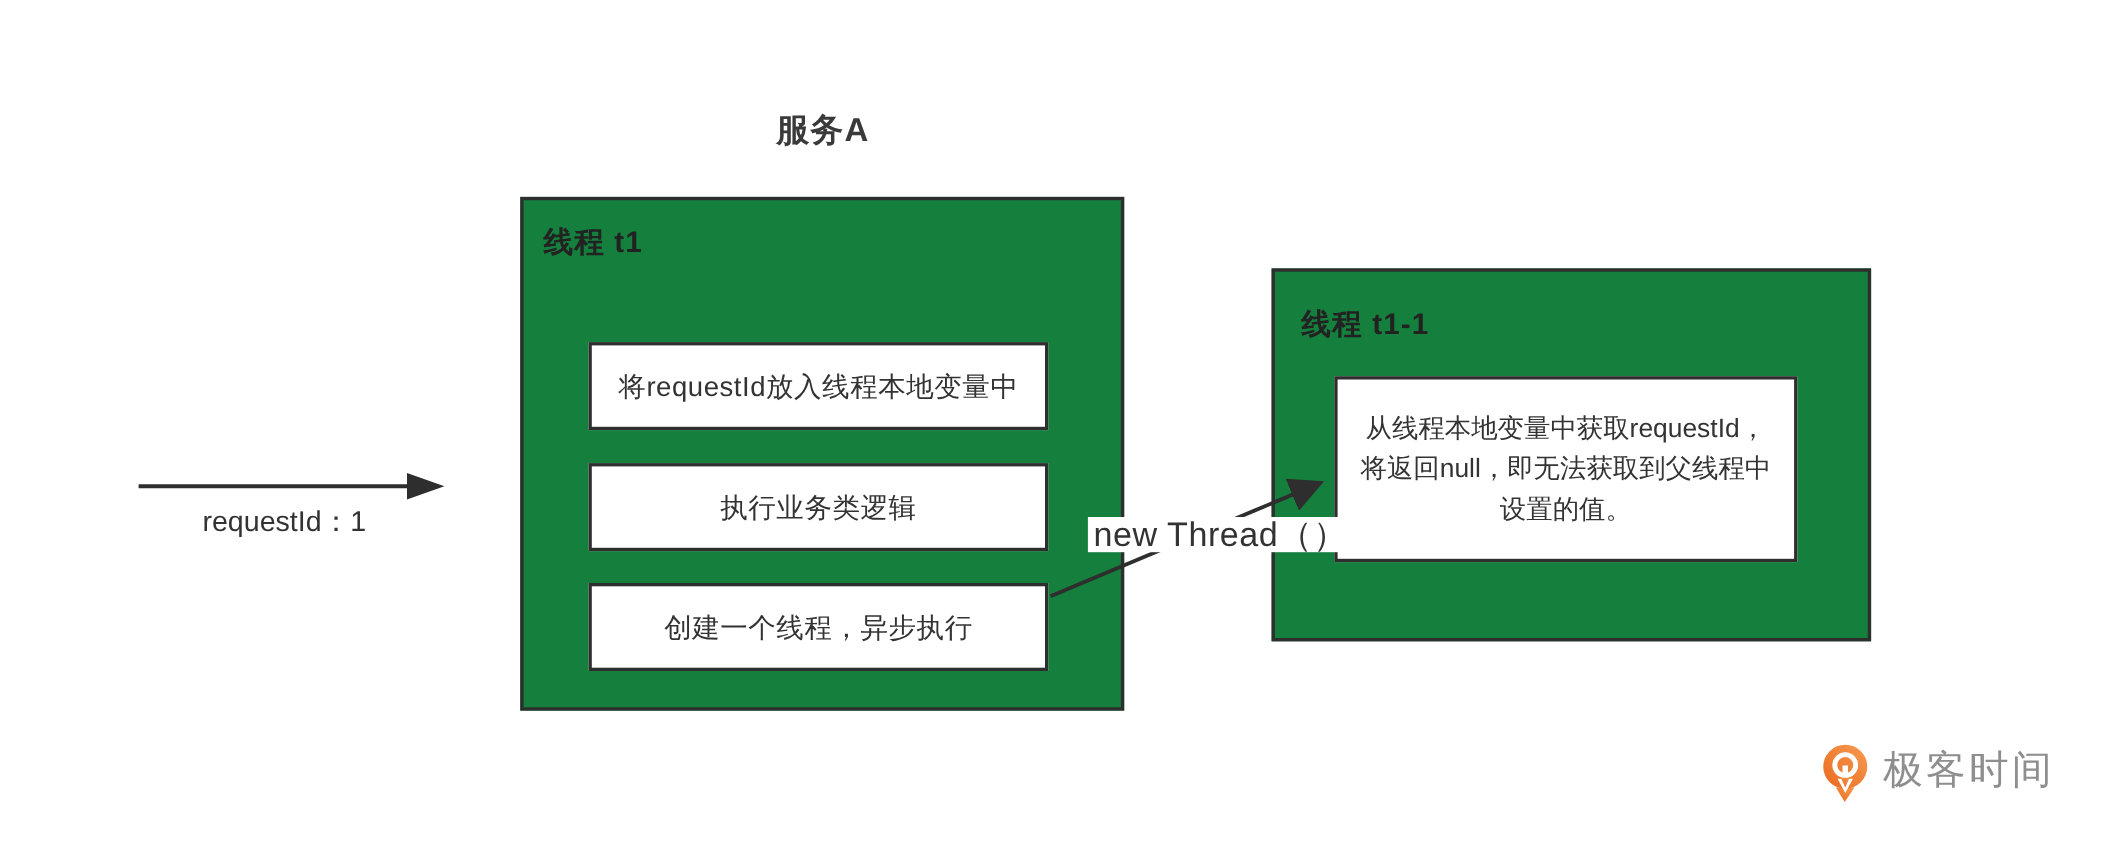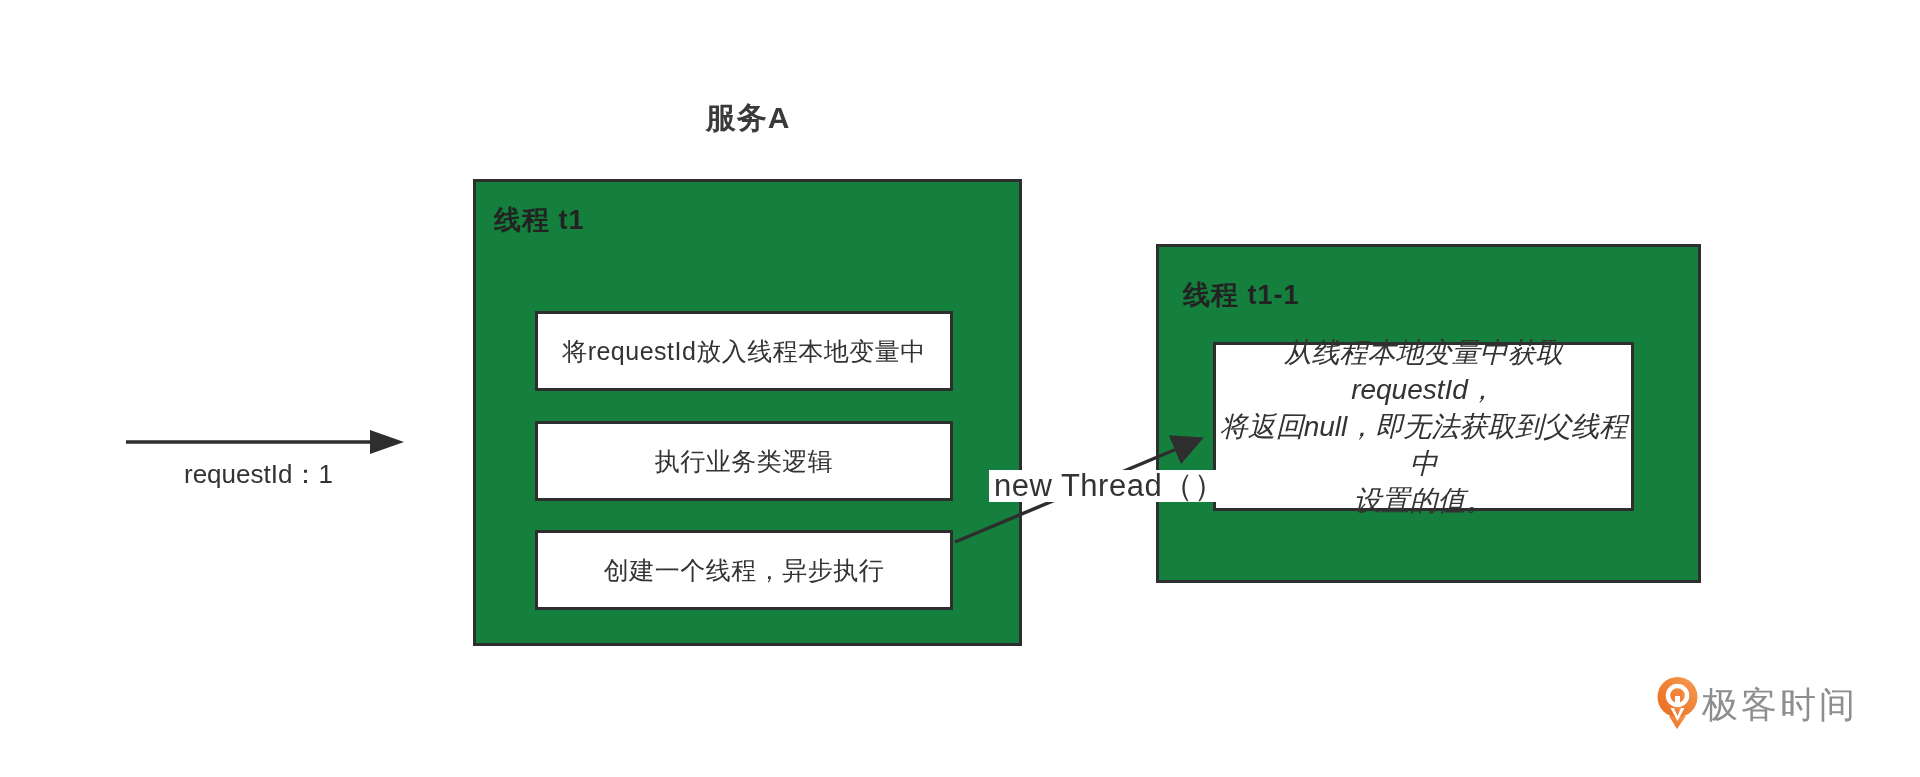--- a/index.html
+++ b/index.html
@@ -84,25 +84,24 @@
     top: 95px;
     width: 421px;
     height: 169px;
     box-sizing: border-box;
     background: #ffffff;
     border: 3px solid #2e2e2e;
     display: flex;
     align-items: center;
     justify-content: center;
     text-align: center;
-    font-size: 28px;
+    font-size: 24px;
     line-height: 37px;
     color: #333333;
     white-space: pre-line;
-    font-style: italic;
   }
   .arrow-svg {
     position: absolute;
     overflow: visible;
   }
   #request-arrow { left: 120px; top: 426px; }
   #new-thread-arrow { left: 948px; top: 420px; }
   .float-label {
     position: absolute;
     background: #ffffff;
@@ -122,21 +121,22 @@
     font-size: 31px;
     line-height: 32px;
     padding: 0 5px;
     letter-spacing: 0.5px;
   }
   .logo {
     position: absolute;
     left: 1656px;
     top: 676px;
     display: flex;
-    align-items: flex-end;
+    align-items: flex-start;
+    gap: 10px;
   }
   .logo-text {
     font-size: 36px;
     font-weight: 500;
     color: #8e8e8e;
     letter-spacing: 3px;
   }
 </style>
 </head>
 <body>

